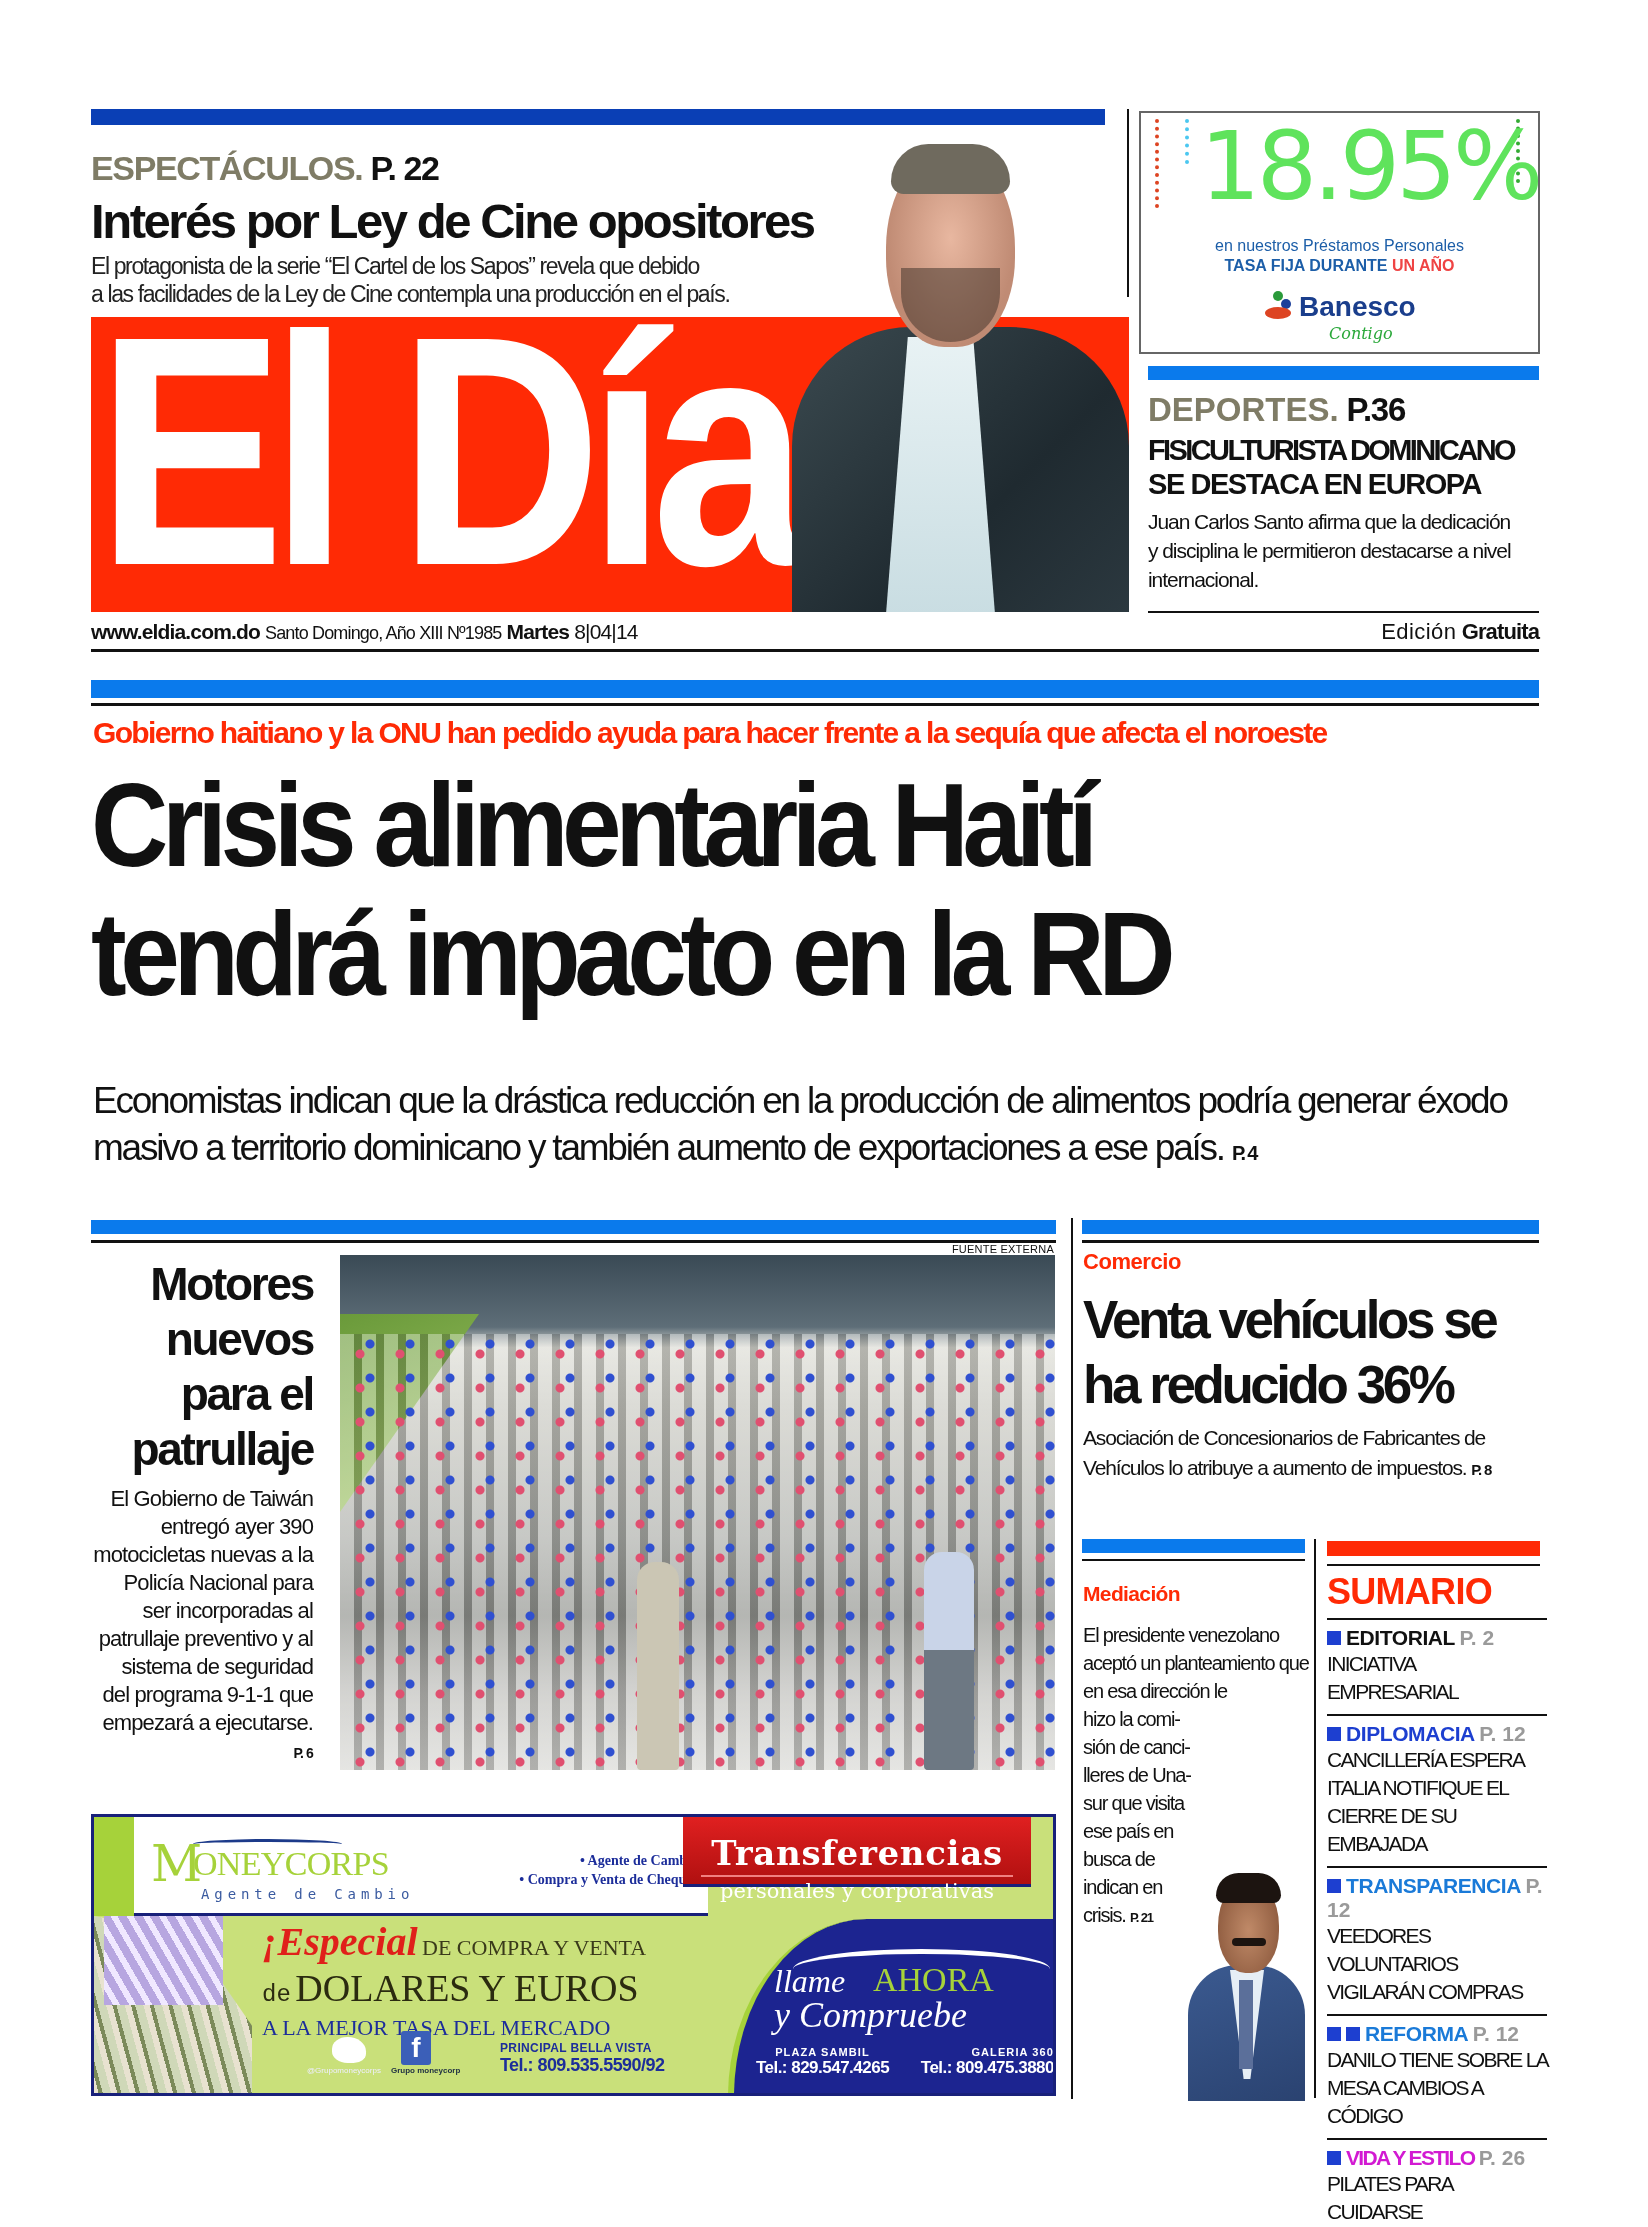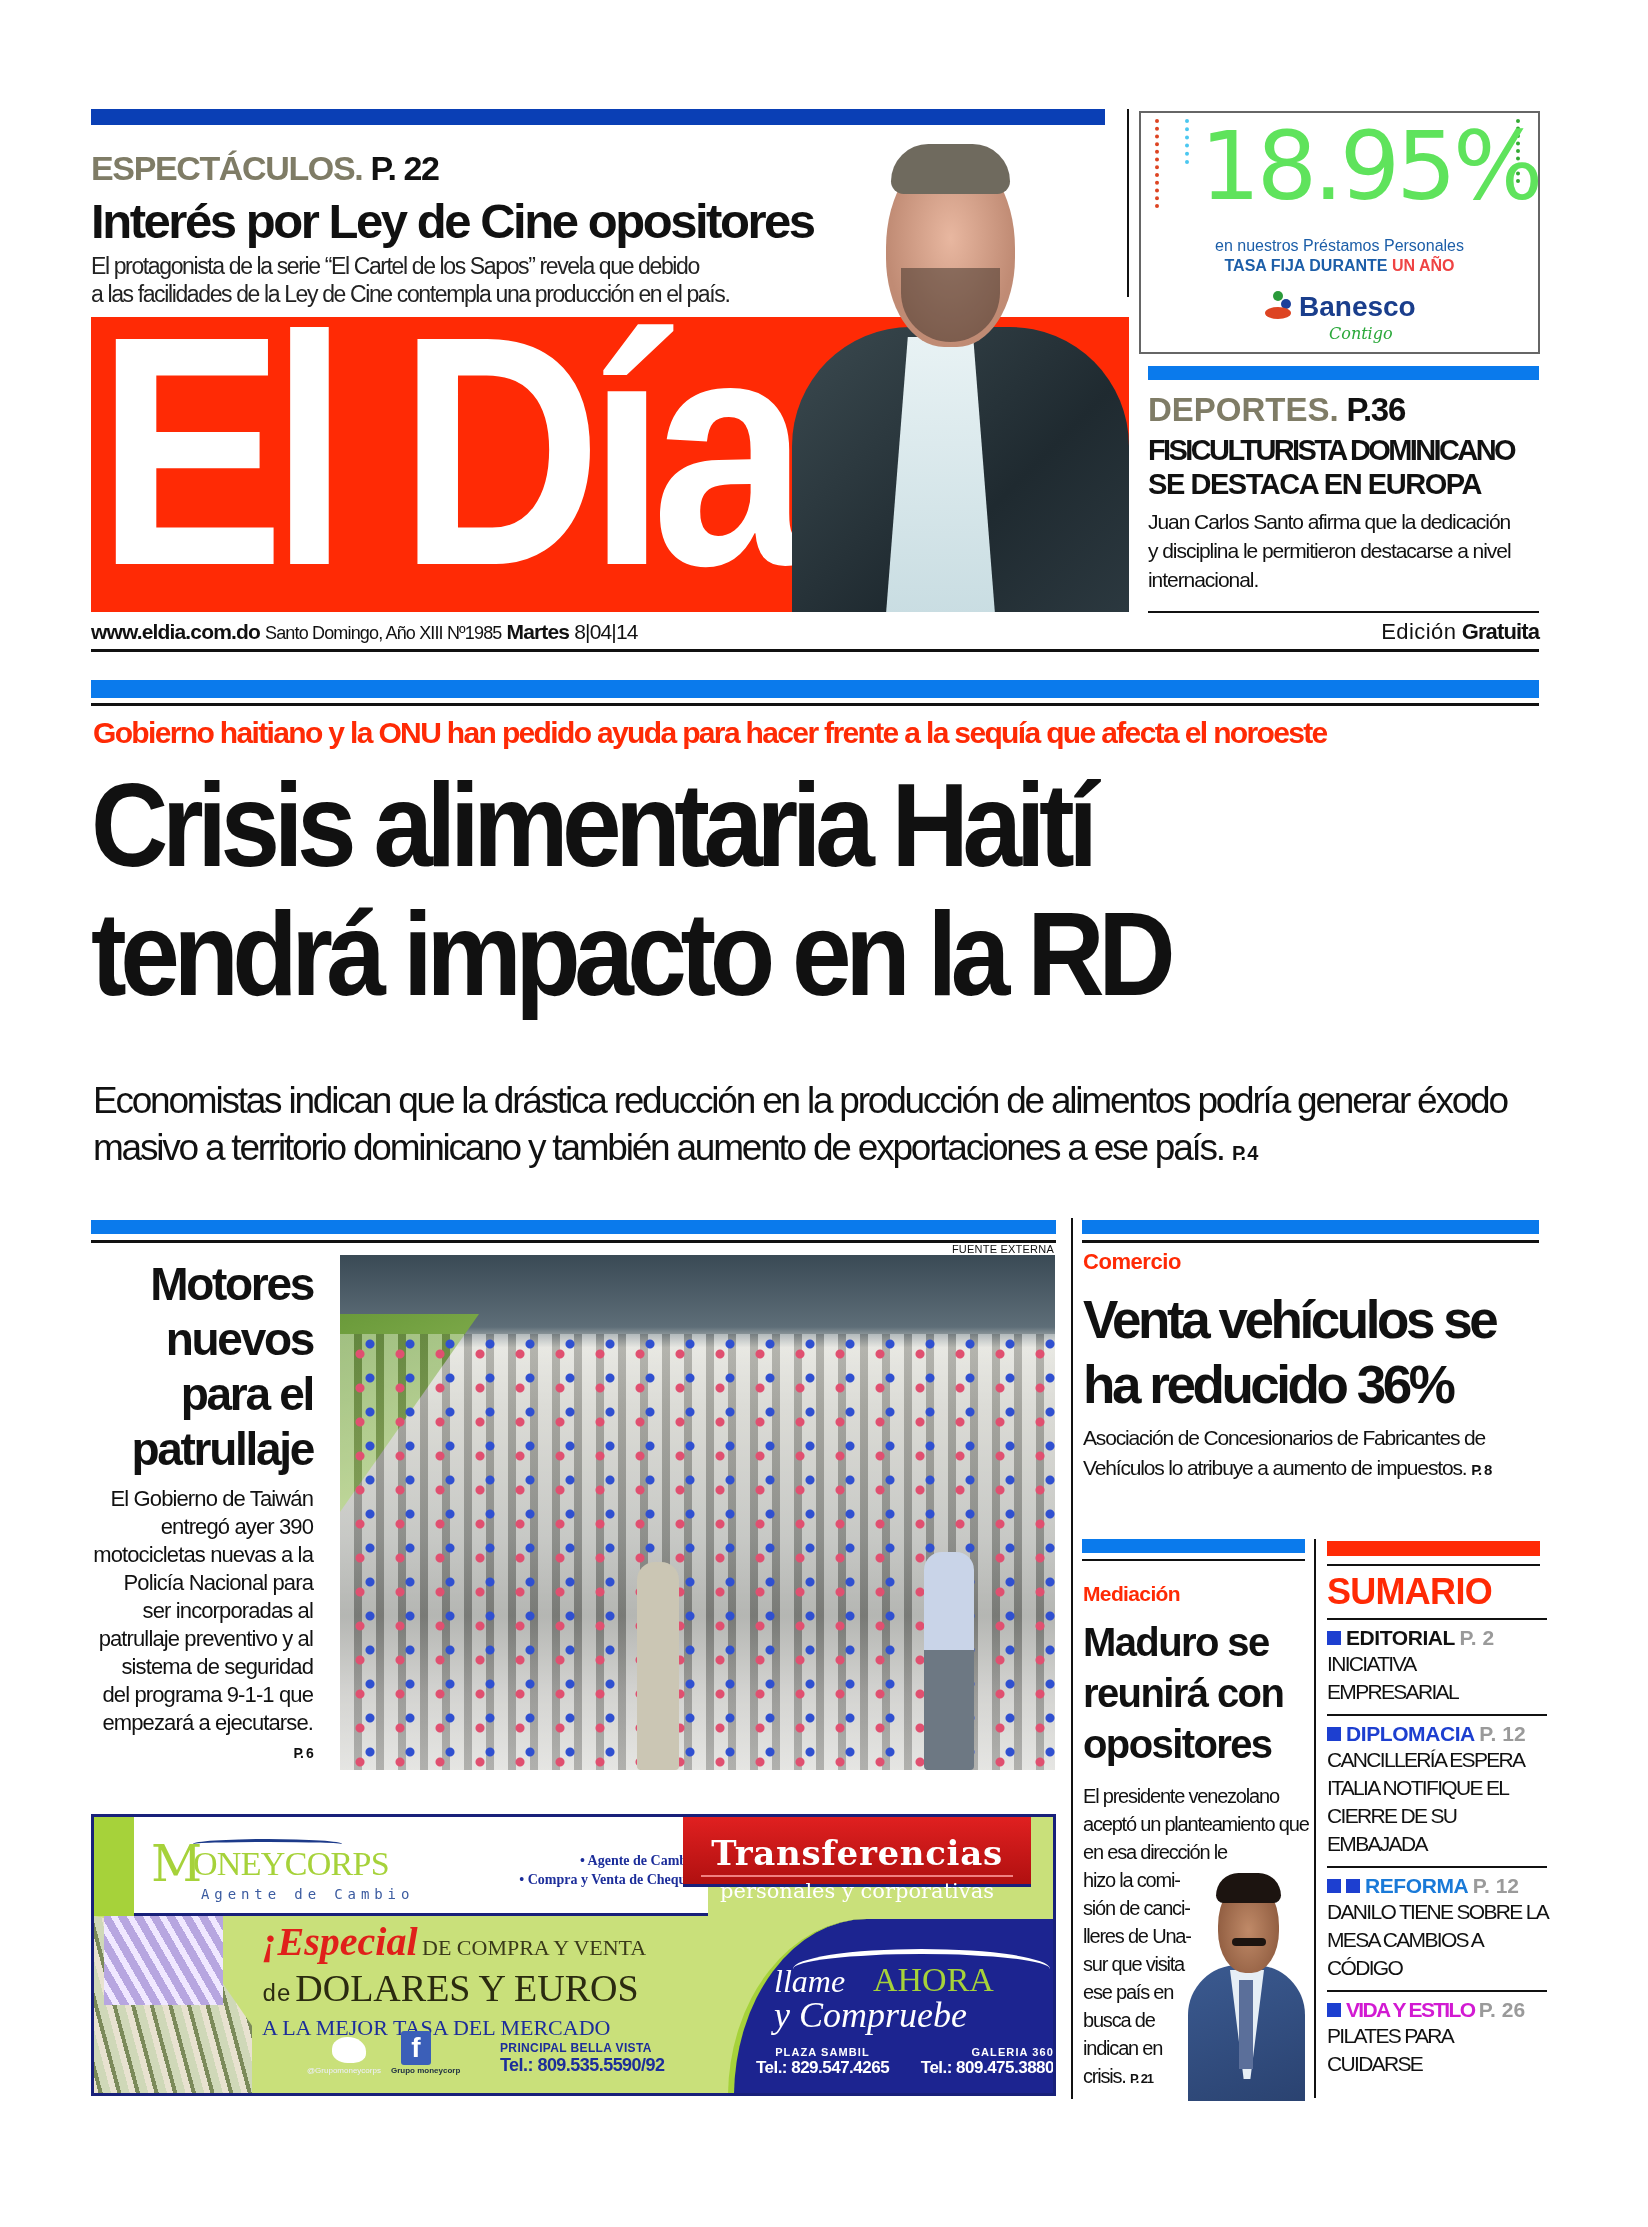--- a/index.html
+++ b/index.html
@@ -160,21 +160,20 @@
     <span>Asociación de Concesionarios de Fabricantes de Vehículos lo atribuye a aumento de impuestos.</span>
     <span style="font-size:15px; font-weight:700;">P. 8</span>
   </div>
 </div>
 
 <div class="abs bar-lblue" style="left:1082px; top:1539px; width:223px; height:14px;"></div>
 <div class="abs rule" style="left:1082px; top:1559px; width:223px; height:2px;"></div>
 
 <div class="abs" style="left:1083px; top:1579px; width:228px;">
   <div style="font-size:21px; line-height:30px; font-weight:700; color:#ff2a05; letter-spacing:-0.03em;">Mediación</div>
-  <div style="font-size:40px; line-height:51px; font-weight:700; letter-spacing:-0.04em; margin-top:8px;">Maduro se reunirá con opositores</div>
   <div class="cond" style="font-size:20px; line-height:28px; margin-top:12px; letter-spacing:-0.06em;">El presidente venezolano aceptó un planteamiento que en esa dirección le</div>
   <div class="cond" style="font-size:20px; line-height:28px; letter-spacing:-0.06em; width:109px;">
     <div>hizo la comi-</div>
     <div>sión de canci-</div>
     <div>lleres de Una-</div>
     <div>sur que visita</div>
     <div>ese país en</div>
     <div>busca de</div>
     <div>indican en</div>
     <div><span>crisis.</span> <span style="font-size:13px; font-weight:700;">P. 21</span></div>
@@ -199,20 +198,24 @@
   <div class="sum-item">
     <div><span class="sq"></span><span class="sum-cat" style="color:#111;">EDITORIAL</span> <span class="sum-page">P. 2</span></div>
     <div class="sum-head">INICIATIVA EMPRESARIAL</div>
   </div>
 
   <div class="sum-item">
     <div><span class="sq"></span><span class="sum-cat" style="color:#1d3fd0;">DIPLOMACIA</span> <span class="sum-page">P. 12</span></div>
     <div class="sum-head">CANCILLERÍA ESPERA ITALIA NOTIFIQUE EL CIERRE DE SU EMBAJADA</div>
   </div>
 
+  <div class="sum-item">
+    <div><span class="sq"></span><span class="sum-cat" style="color:#1a7ad8;">TRANSPARENCIA</span> <span class="sum-page">P. 12</span></div>
+    <div class="sum-head">VEEDORES VOLUNTARIOS VIGILARÁN COMPRAS</div>
+  </div>
 
   <div class="sum-item">
     <div><span class="sq"></span><span class="sq"></span><span class="sum-cat" style="color:#1a7ad8;">REFORMA</span> <span class="sum-page">P. 12</span></div>
     <div class="sum-head">DANILO TIENE SOBRE LA MESA CAMBIOS A CÓDIGO</div>
   </div>
 
   <div class="sum-item">
     <div><span class="sq"></span><span class="sum-cat" style="color:#d21ad2; letter-spacing:-0.08em;">VIDA Y ESTILO</span> <span class="sum-page">P. 26</span></div>
     <div class="sum-head">PILATES PARA CUIDARSE</div>
   </div>

